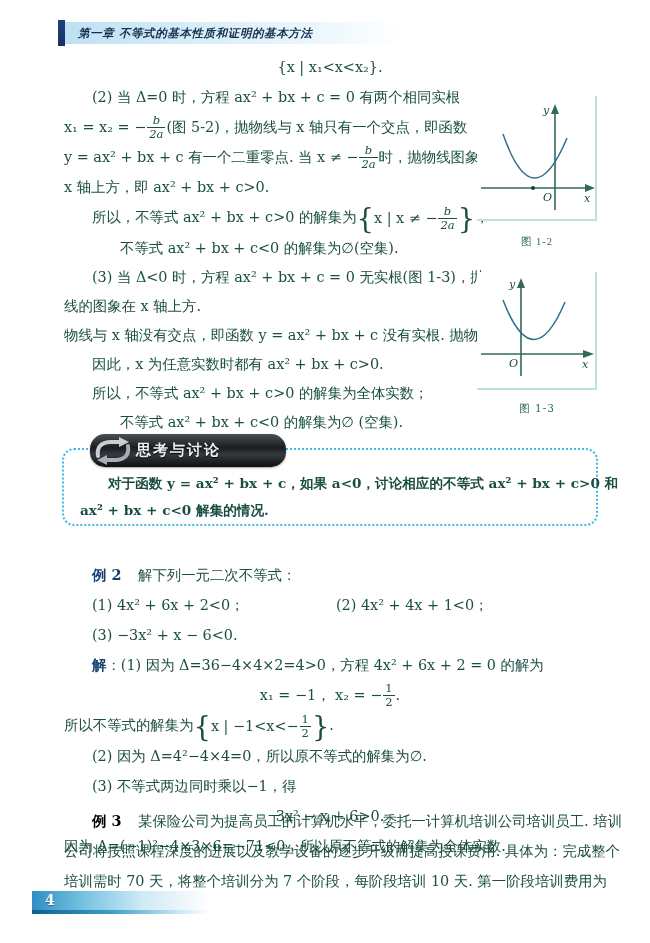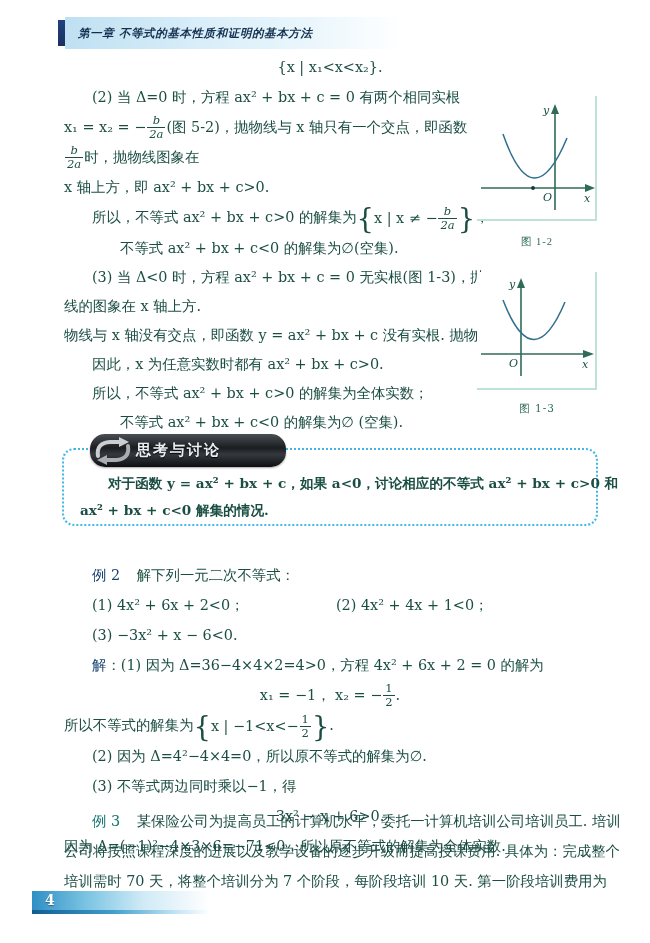--- a/index.html
+++ b/index.html
@@ -28,21 +28,21 @@
     align-items: center;
   }
   .header-accent {
     width: 7px;
     height: 26px;
     background: linear-gradient(180deg, #20417e 0%, #1b2f63 100%);
     flex: 0 0 auto;
   }
   .header-bar {
     flex: 1 1 auto;
-    height: 32px;
+    height: 22px;
     background: linear-gradient(90deg, #bfe0f2 0%, #d9eef9 40%, #eaf6fc 72%, #ffffff 100%);
     display: flex;
     align-items: center;
     padding-left: 13px;
     box-sizing: border-box;
   }
   .header-title {
     font-size: 11.5px;
     font-weight: bold;
     font-style: italic;
@@ -183,21 +183,21 @@
     background: linear-gradient(90deg, #0f5e92 0%, #3f9ecb 45%, #bfe3f4 80%, #ffffff 100%);
   }
   .footer-num {
     position: absolute;
     left: 13px; top: 1px;
     font-size: 14px;
     font-weight: bold;
     color: #ffffff;
     text-shadow: 0 1px 1px rgba(0,0,0,.35);
   }
-  .label-bold { font-weight: normal; margin-top: 16px; }
+  .label-bold { font-weight: bold; margin-top: 16px; }
 </style>
 </head>
 <body>
 
 <div class="page">
 
   <div class="header">
     <div class="header-accent"></div>
     <div class="header-bar">
       <span class="header-title">第一章  不等式的基本性质和证明的基本方法</span>
@@ -210,21 +210,21 @@
 
     <div class="ln ind1">
       <span>(2) 当 Δ=0 时，方程 </span><span>ax² + bx + c = 0</span><span> 有两个相同实根</span>
     </div>
 
     <div class="ln">
       <span>x₁ = x₂ = −</span><span class="frac"><span class="n1 math">b</span><span class="d1 math">2a</span></span><span>(图 5-2)，抛物线与 x 轴只有一个交点，即函数</span>
     </div>
 
     <div class="ln">
-      <span class="frac"><span class="n1 math">b</span><span class="d1 math">2a</span></span><span>时，抛物线图象在</span>
+      <span>y = ax² + bx + c 有一个二重零点. 当 x ≠ −</span><span class="frac"><span class="n1 math">b</span><span class="d1 math">2a</span></span><span>时，抛物线图象在</span>
     </div>
 
     <div class="ln">x 轴上方，即 ax² + bx + c&gt;0.</div>
 
     <div class="ln ind1">
       <span>所以，不等式 ax² + bx + c&gt;0 的解集为</span><span class="setbr">{</span><span class="setbody"><span>x | x ≠ −</span><span class="frac"><span class="n1 math">b</span><span class="d1 math">2a</span></span></span><span class="setbr">}</span><span>；</span>
     </div>
 
     <div class="ln ind2">不等式 ax² + bx + c&lt;0 的解集为∅(空集).</div>
 
@@ -317,21 +317,21 @@
     </div>
 
     <div class="ln" style="padding-left:28px;">(2) 因为 Δ=4²−4×4=0，所以原不等式的解集为∅.</div>
     <div class="ln" style="padding-left:28px;">(3) 不等式两边同时乘以−1，得</div>
     <div class="ln center">3x² − x + 6&gt;0.</div>
     <div class="ln">因为 Δ=(−1)²−4×3×6=−71&lt;0，所以原不等式的解集为全体实数.</div>
   </div>
 
   <div style="position:absolute; left:64px; top:806px; width:534px;">
     <div class="ln" style="padding-left:28px;">
-      <span class="label-bold" style="color:#0f766e;">例 3</span>
+      <span class="label-bold" style="color:#000000;">例 3</span>
       <span style="padding-left:12px;">某保险公司为提高员工的计算机水平，委托一计算机培训公司培训员工. 培训</span>
     </div>
     <div class="ln">公司将按照课程深度的进展以及教学设备的逐步升级而提高授课费用. 具体为：完成整个</div>
     <div class="ln">培训需时 70 天，将整个培训分为 7 个阶段，每阶段培训 10 天. 第一阶段培训费用为</div>
   </div>
 
   <div class="footer">
     <div class="footer-bar"></div>
     <div class="footer-rule"></div>
     <span class="footer-num">4</span>

